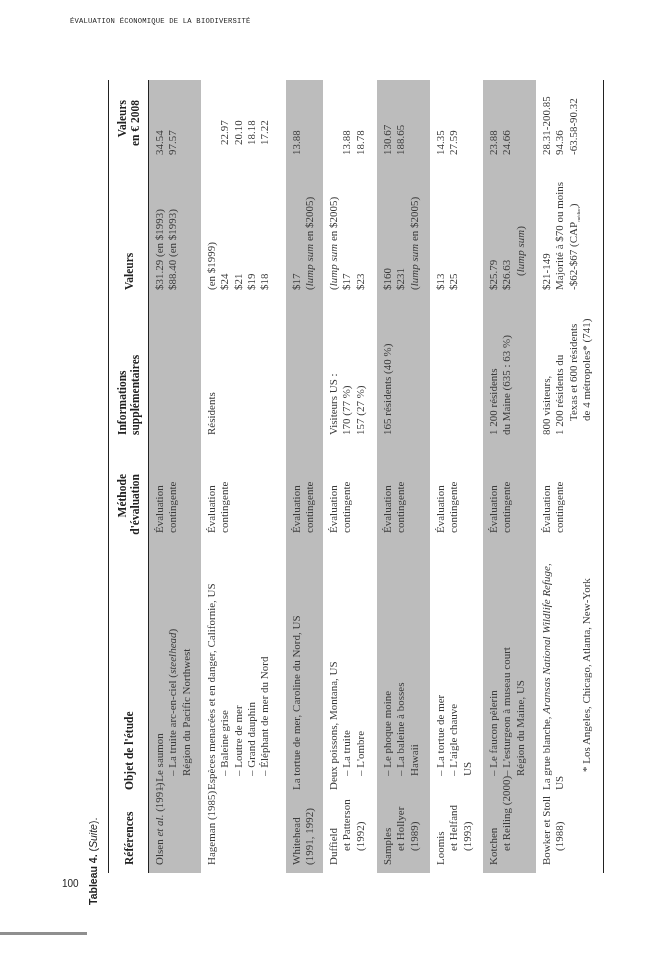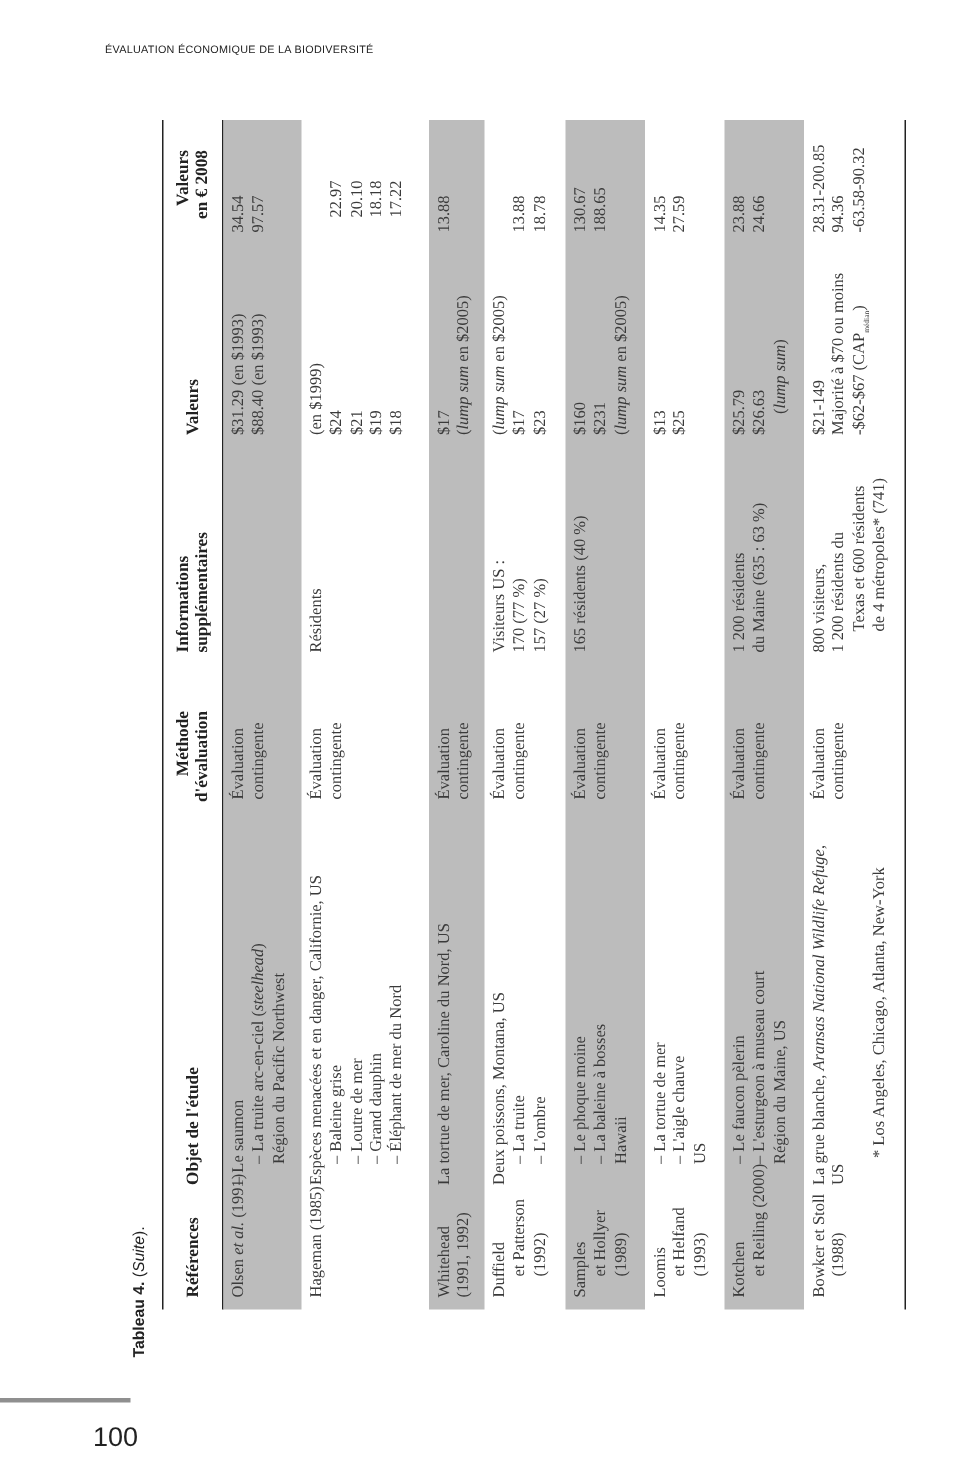--- a/index.html
+++ b/index.html
@@ -1,21 +1,21 @@
 <!DOCTYPE html>
 <html><head>
 <meta charset="utf-8">
 <style>
   html, body { margin: 0; padding: 0; background: #ffffff; }
   body { width: 650px; height: 976px; position: relative; overflow: hidden;
          font-family: "Liberation Serif", "DejaVu Serif", serif; color: #3a3a3a; }
-  .running-head { position: absolute; left: 70px; top: 28px; font-family: Liberation Sans, sans-serif;
+  .running-head { position: absolute; left: 70px; top: 17px; font-family: Liberation Mono, monospace;
                   font-size: 7.2px; letter-spacing: 0.2px; color: #222; text-align: right; }
-  .page-number { position: absolute; left: 62px; top: 948px; font-family: "Liberation Sans", "DejaVu Sans", sans-serif;
-                 font-size: 18px; color: #222; }
+  .page-number { position: absolute; left: 62px; top: 878px; font-family: "Liberation Sans", "DejaVu Sans", sans-serif;
+                 font-size: 10px; color: #222; }
   .page-rule { position: absolute; left: 0; top: 932px; width: 87px; height: 3px; background: #8f8f8f; }
 
   
   .stage { position: absolute; left: 87px; top: 905px; width: 830px; height: 520px;
            transform-origin: 0 0; transform: rotate(-90deg); }
   .caption { position: absolute; left: 0; top: 0; font-family: "Liberation Sans", "DejaVu Sans", sans-serif;
              font-size: 10.5px; color: #222; }
   .caption b { font-weight: bold; }
   .caption i { font-style: italic; }
 

